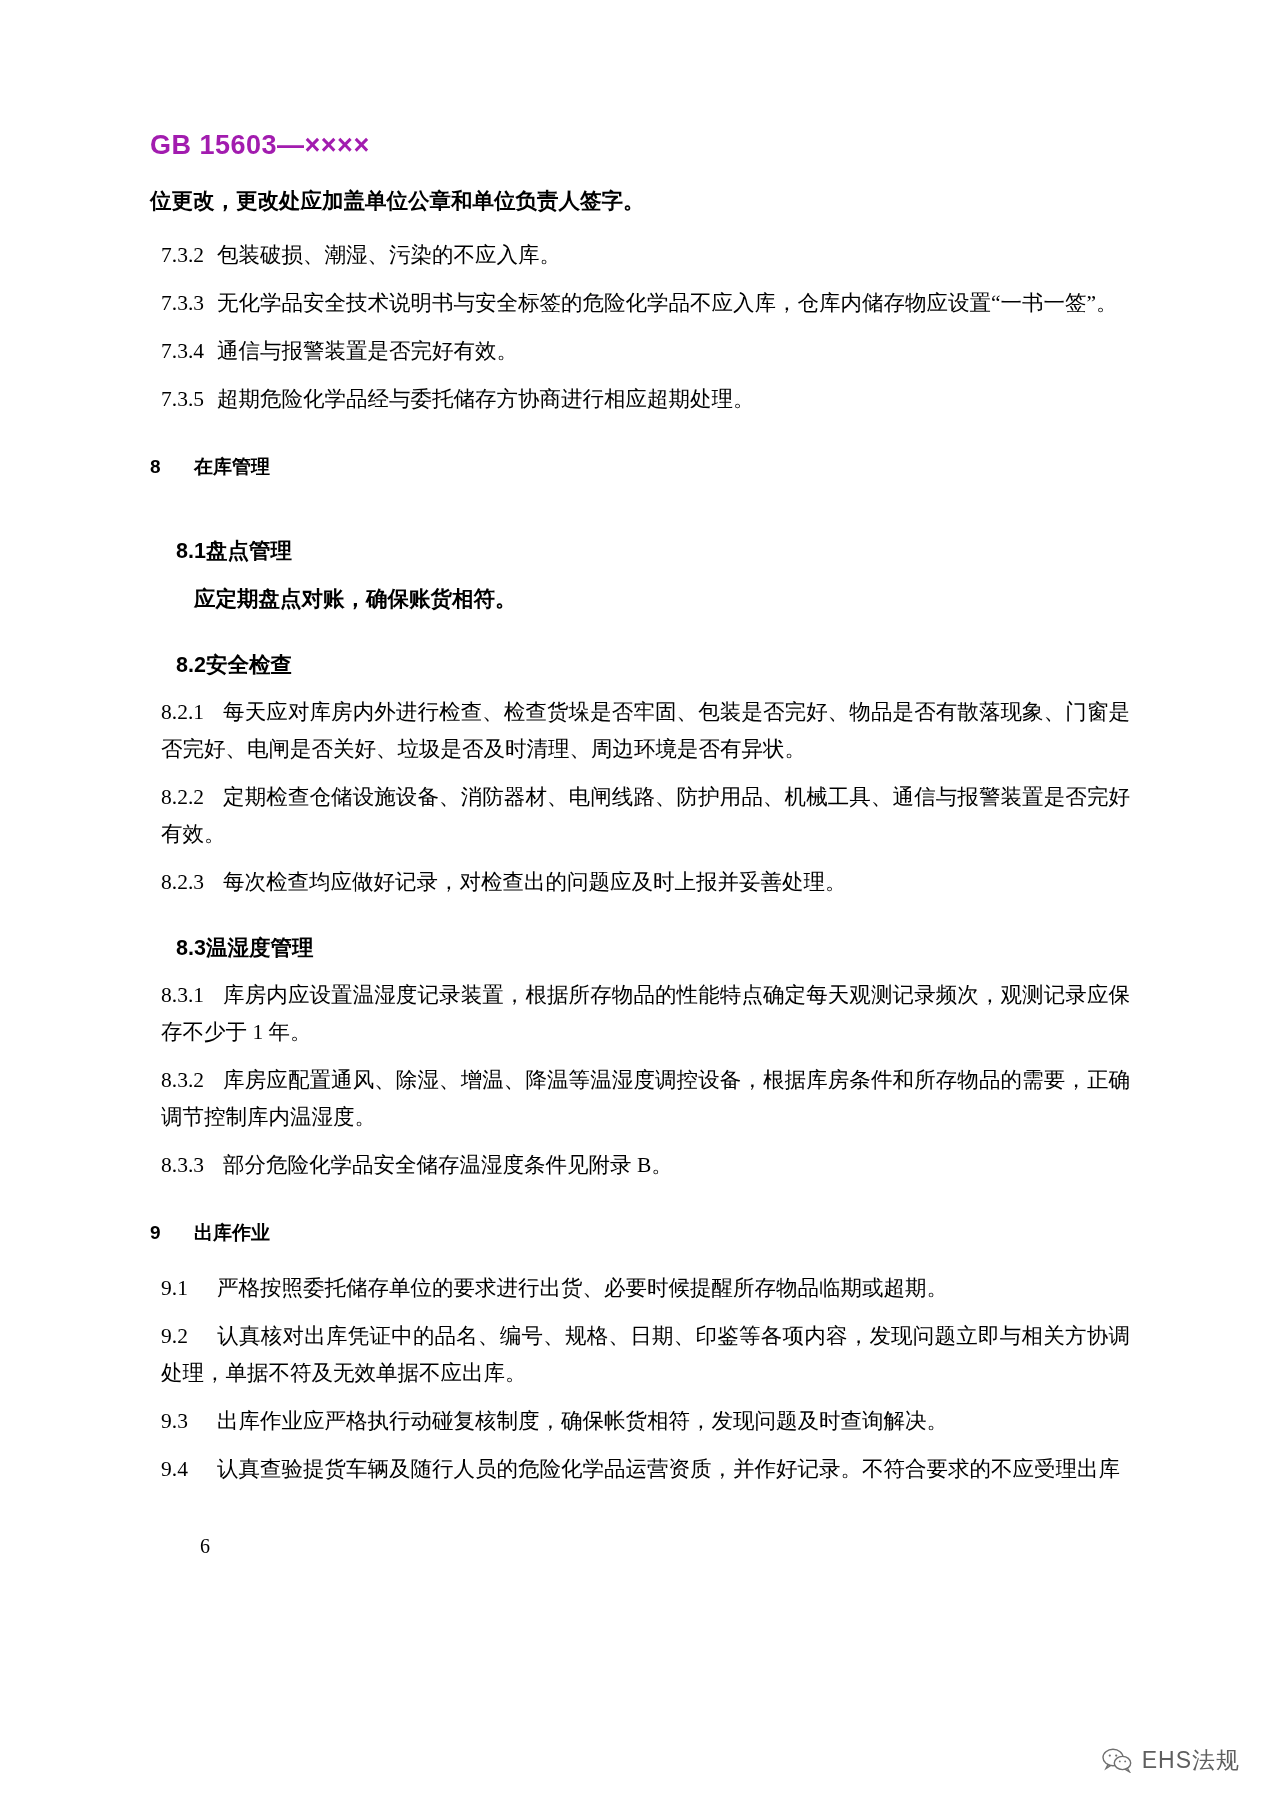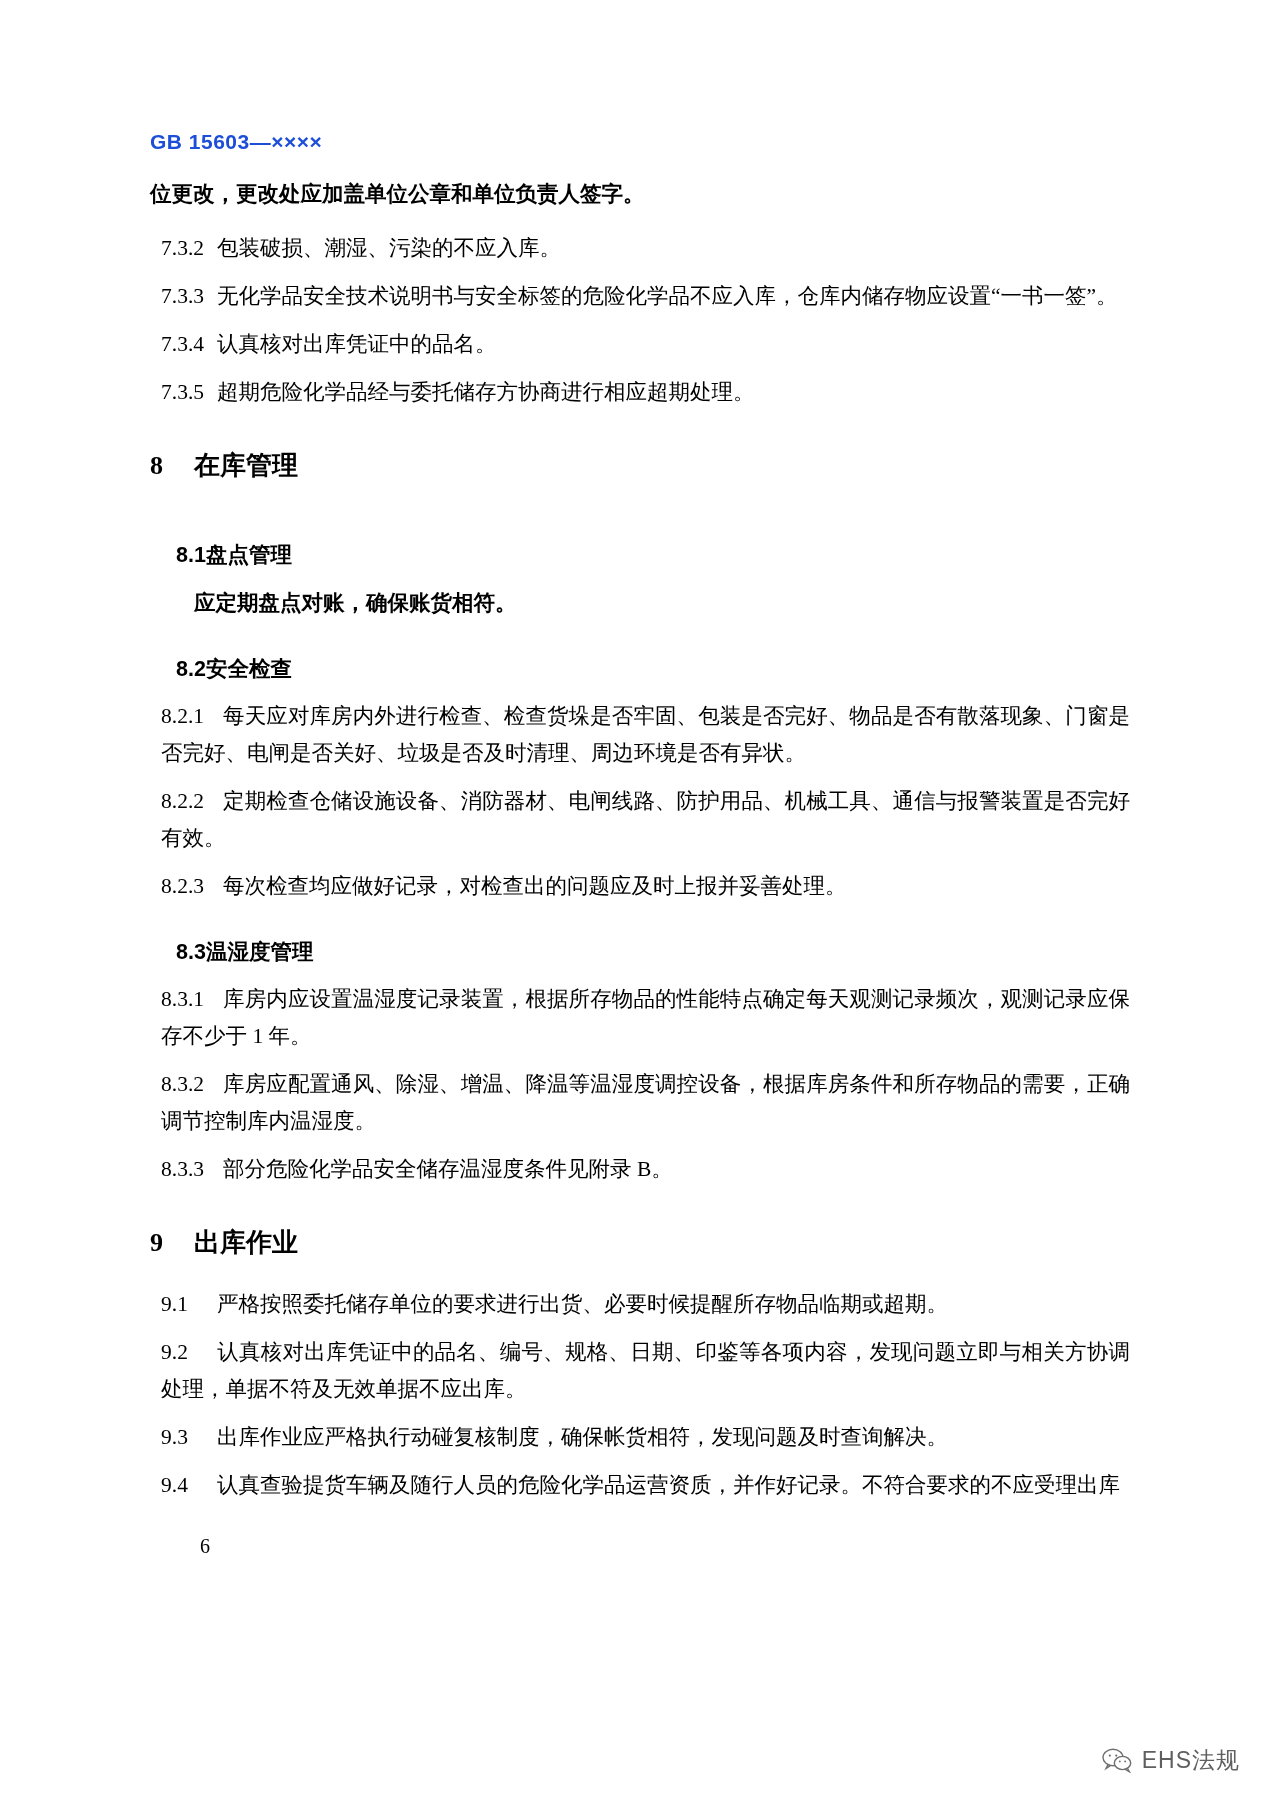--- a/index.html
+++ b/index.html
@@ -18,25 +18,25 @@
   .page {
     position: absolute;
     left: 0; top: 0;
     width: 1280px;
     height: 1810px;
     box-sizing: border-box;
     padding: 130px 150px 0 150px;
   }
   .header {
     font-family: "Liberation Sans", "DejaVu Sans", sans-serif;
-    font-size: 21px;
+    font-size: 27px;
     letter-spacing: 0.5px;
     font-weight: 600;
     margin: 0 0 22px 0;
-    color: #1d4ed8;
+    color: #a21caf;
   }
   .para {
     font-size: 21.5px;
     line-height: 1.72;
     margin: 0 0 11px 11px;
     text-align: justify;
     color: #000;
   }
   .para .num {
     display: inline-block;
@@ -50,23 +50,23 @@
     font-size: 21.5px;
     line-height: 1.72;
     margin: 0 0 11px 0;
     text-align: justify;
     font-weight: bold;
   }
   .indent-first {
     text-indent: 44px;
   }
   .sec-h1 {
-    font-family: Liberation Serif, serif;
+    font-family: Liberation Sans, sans-serif;
     font-weight: 700;
-    font-size: 26px;
+    font-size: 19px;
     margin: 34px 0 0 0;
     line-height: 1.6;
   }
   .sec-h1 .n {
     display: inline-block;
     width: 44px;
   }
   .sec-h2 {
     font-family: "Liberation Sans", "DejaVu Sans", sans-serif;
     font-weight: 700;
@@ -122,21 +122,21 @@
 
   <div class="para">
     <span class="num">7.3.2</span><span>包装破损、潮湿、污染的不应入库。</span>
   </div>
 
   <div class="para">
     <span class="num">7.3.3</span><span>无化学品安全技术说明书与安全标签的危险化学品不应入库，仓库内储存物应设置“一书一签”。</span>
   </div>
 
   <div class="para">
-    <span class="num">7.3.4</span><span>认真核对出库凭证中的品名。</span>
+    <span class="num">7.3.4</span><span>通信与报警装置是否完好有效。</span>
   </div>
 
   <div class="para">
     <span class="num">7.3.5</span><span>超期危险化学品经与委托储存方协商进行相应超期处理。</span>
   </div>
 
   <div class="sec-h1">
     <span class="n">8</span><span>在库管理</span>
   </div>
 

